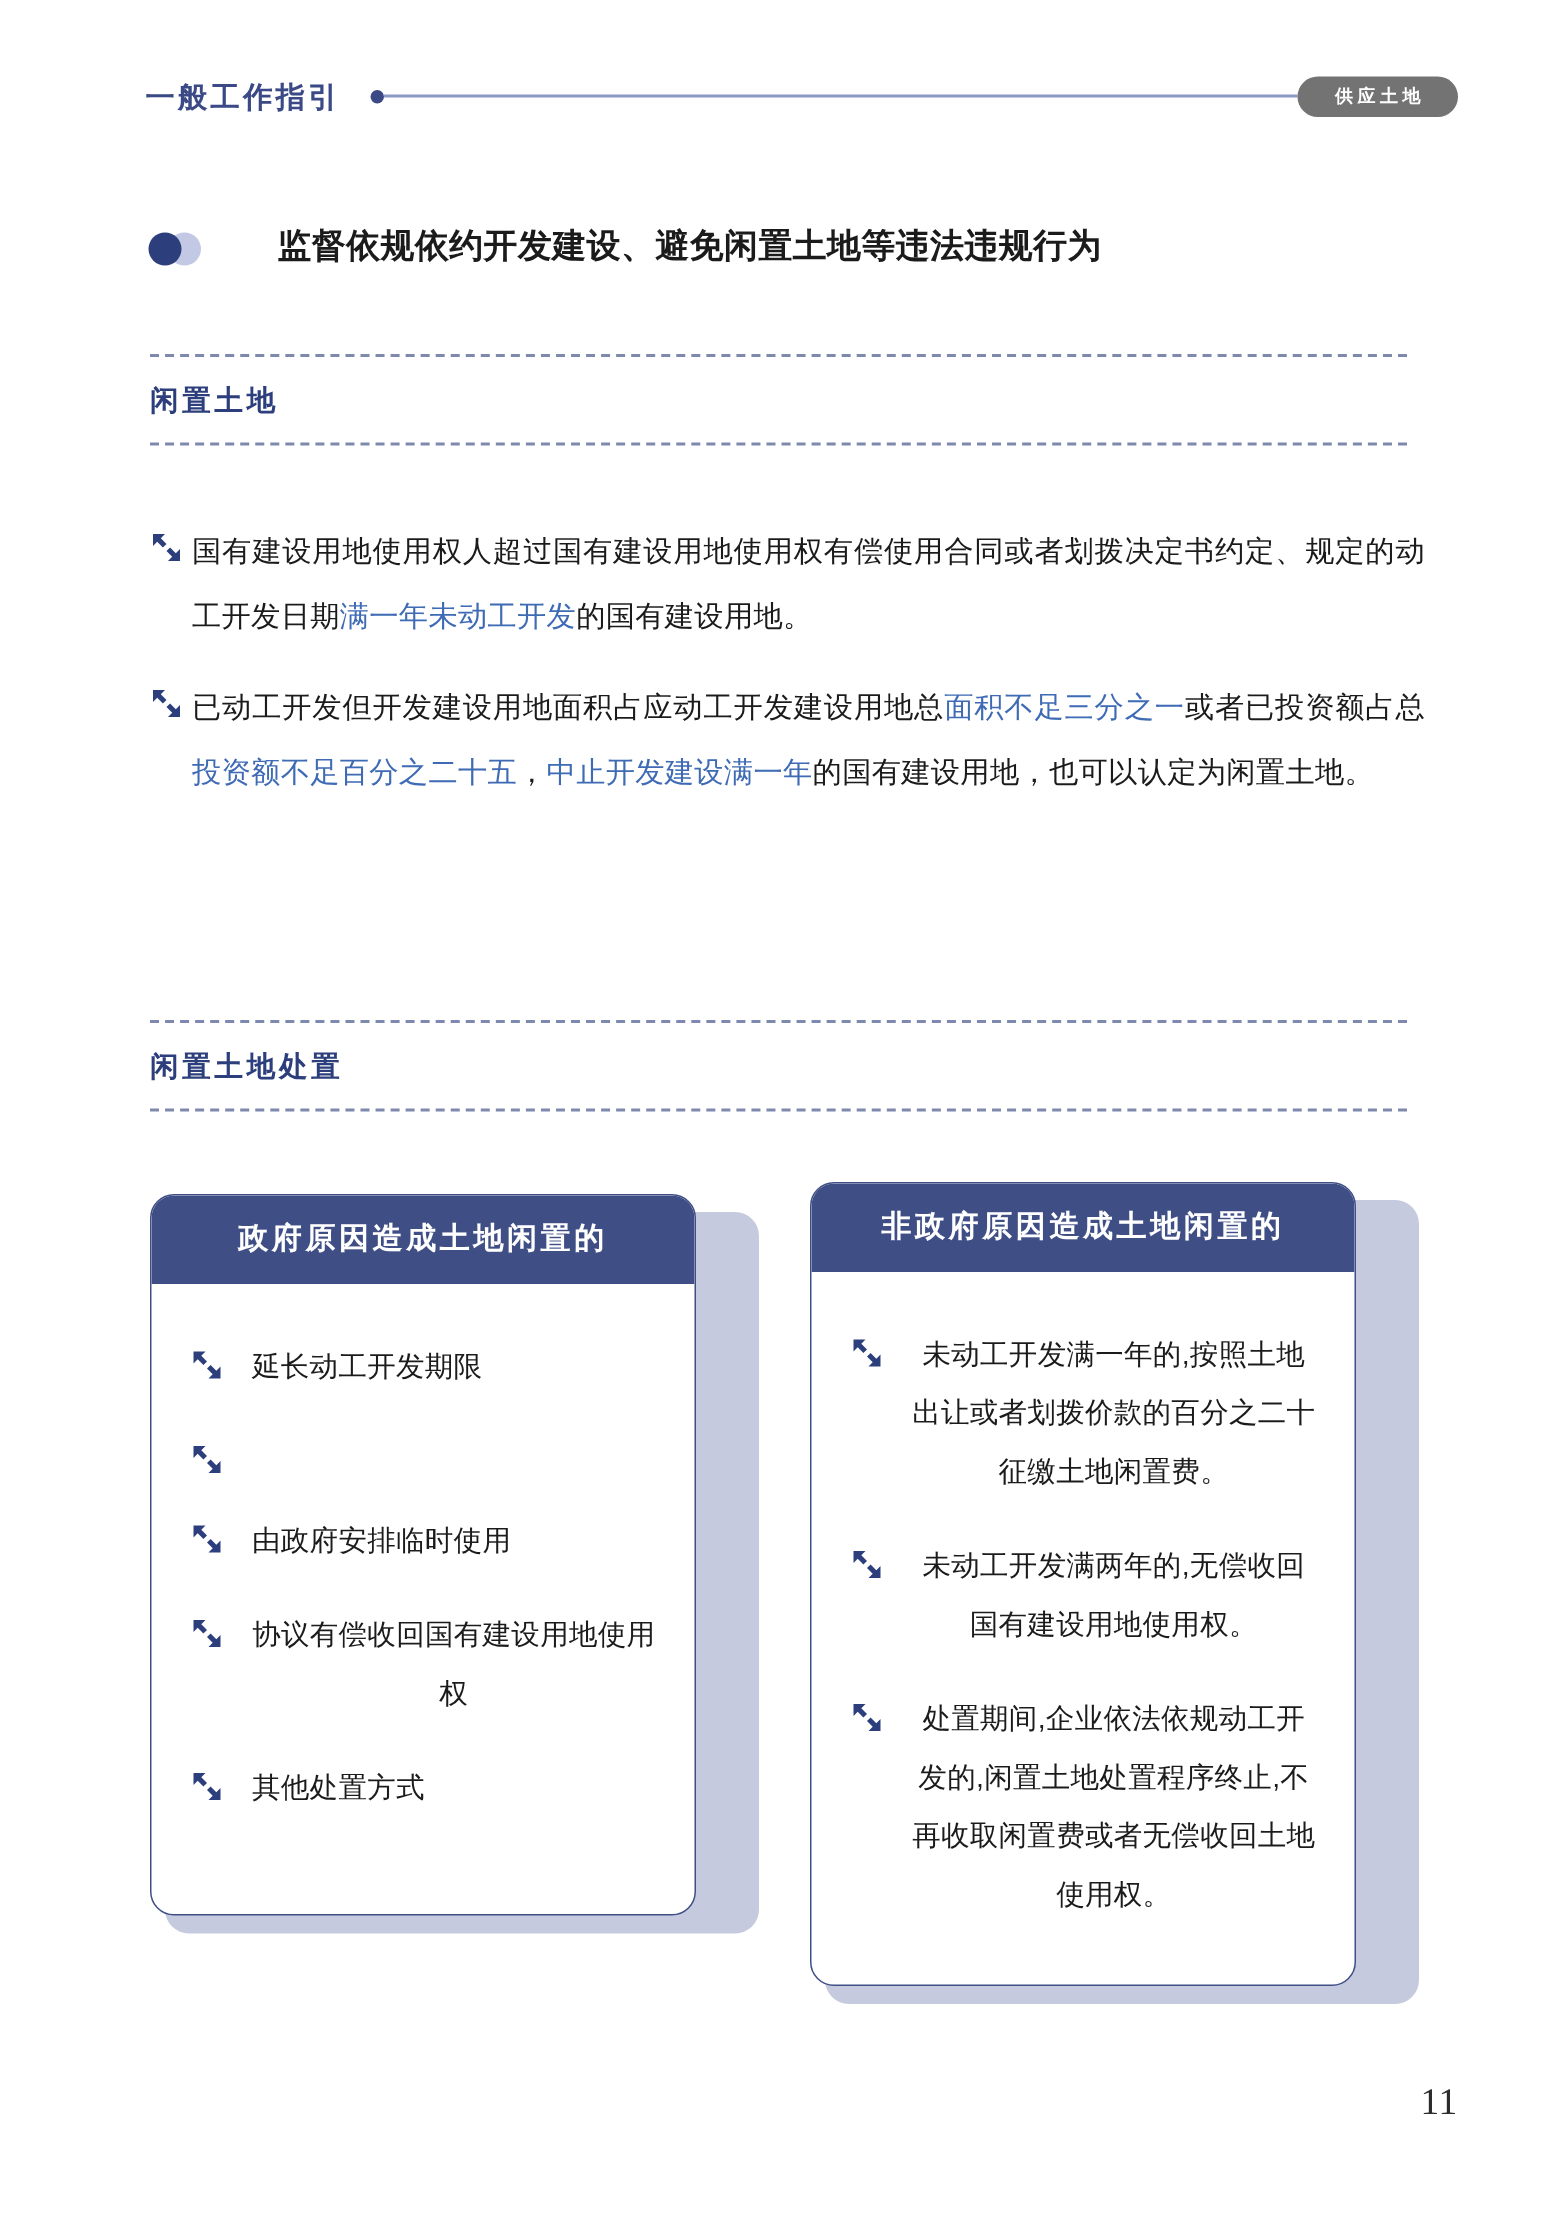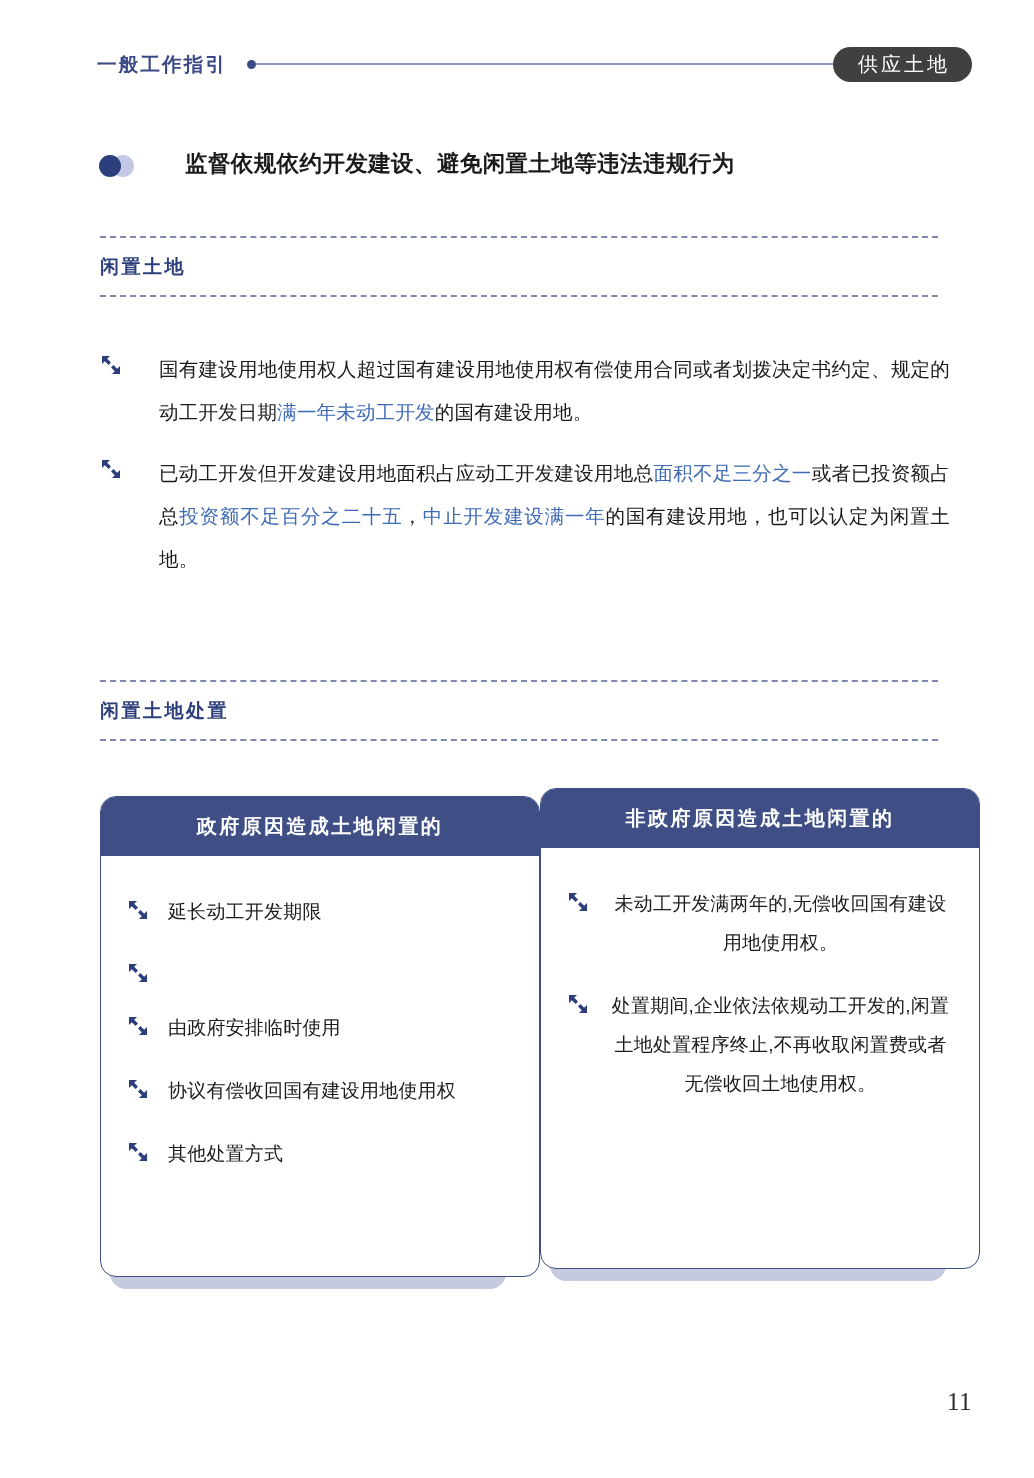--- a/index.html
+++ b/index.html
@@ -50,24 +50,24 @@
   }
   .runhead-rule {
     height: 2px;
     background: #8d99c4;
     flex: 1 1 auto;
     margin-left: 0px;
     margin-right: 0px;
   }
   .runhead-badge {
     flex: 0 0 auto;
-    background: #404040;
+    background: #737373;
     color: #ffffff;
-    font-size: 20px;
-    font-weight: 400;
+    font-size: 12px;
+    font-weight: 700;
     letter-spacing: 3px;
     padding: 7px 22px 8px 25px;
     border-radius: 22px;
     margin-right: 62px;
     white-space: nowrap;
     line-height: 1;
   }
 
   
   .section-heading {
@@ -137,33 +137,34 @@
     align-items: flex-start;
   }
   .arrow-icon {
     flex: 0 0 auto;
     width: 22px;
     height: 22px;
     margin-top: 6px;
   }
   .arrow-icon svg { display: block; }
   .bullet-text {
-    margin-left: 37px;
+    margin-left: 6px;
     font-size: 19.5px;
     line-height: 43px;
     color: #1b1b1b;
     letter-spacing: 0.2px;
     text-align: justify;
+    font-family: Liberation Mono, monospace;
   }
   .hl { color: #3f6bb5; }
 
   
   .card {
     position: absolute;
-    width: 440px;
+    width: 364px;
     box-sizing: border-box;
   }
   .card-shadow {
     position: absolute;
     left: 10px;
     top: 12px;
     width: 396px;
     height: 100%;
     background: #c5cade;
     border-radius: 16px;
@@ -345,20 +346,31 @@
       <div class="card-body">
           <div class="card-item">
             <span class="arrow-icon">
               <svg viewBox="0 0 22 22" width="22" height="22">
                 <g fill="#2c3f7c">
                   <path d="M2 2 L10 2 L7.2 4.8 L11 8.6 L8.6 11 L4.8 7.2 L2 10 Z"></path>
                   <path d="M20 20 L12 20 L14.8 17.2 L11 13.4 L13.4 11 L17.2 14.8 L20 12 Z"></path>
                 </g>
               </svg>
             </span>
+            <span class="card-item-text">未动工开发满一年的,按照土地出让或者划拨价款的百分之二十征缴土地闲置费。</span>
+          </div>
+          <div class="card-item">
+            <span class="arrow-icon">
+              <svg viewBox="0 0 22 22" width="22" height="22">
+                <g fill="#2c3f7c">
+                  <path d="M2 2 L10 2 L7.2 4.8 L11 8.6 L8.6 11 L4.8 7.2 L2 10 Z"></path>
+                  <path d="M20 20 L12 20 L14.8 17.2 L11 13.4 L13.4 11 L17.2 14.8 L20 12 Z"></path>
+                </g>
+              </svg>
+            </span>
             <span class="card-item-text">未动工开发满两年的,无偿收回国有建设用地使用权。</span>
           </div>
           <div class="card-item">
             <span class="arrow-icon">
               <svg viewBox="0 0 22 22" width="22" height="22">
                 <g fill="#2c3f7c">
                   <path d="M2 2 L10 2 L7.2 4.8 L11 8.6 L8.6 11 L4.8 7.2 L2 10 Z"></path>
                   <path d="M20 20 L12 20 L14.8 17.2 L11 13.4 L13.4 11 L17.2 14.8 L20 12 Z"></path>
                 </g>
               </svg>

